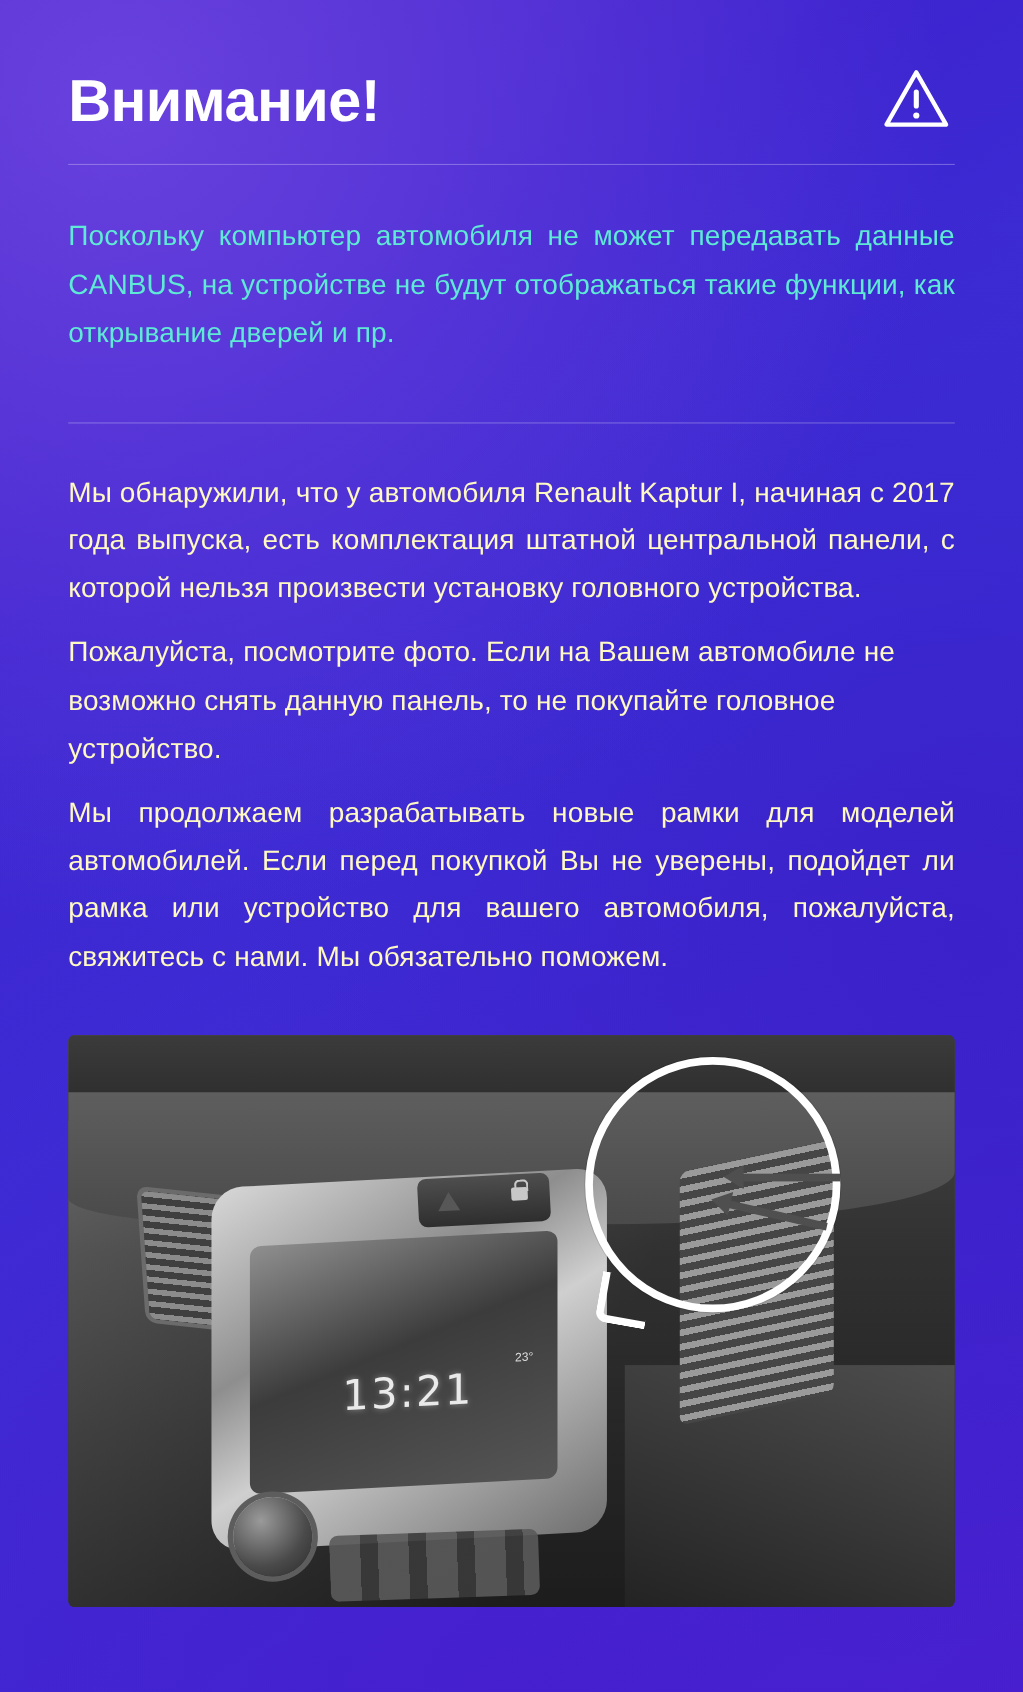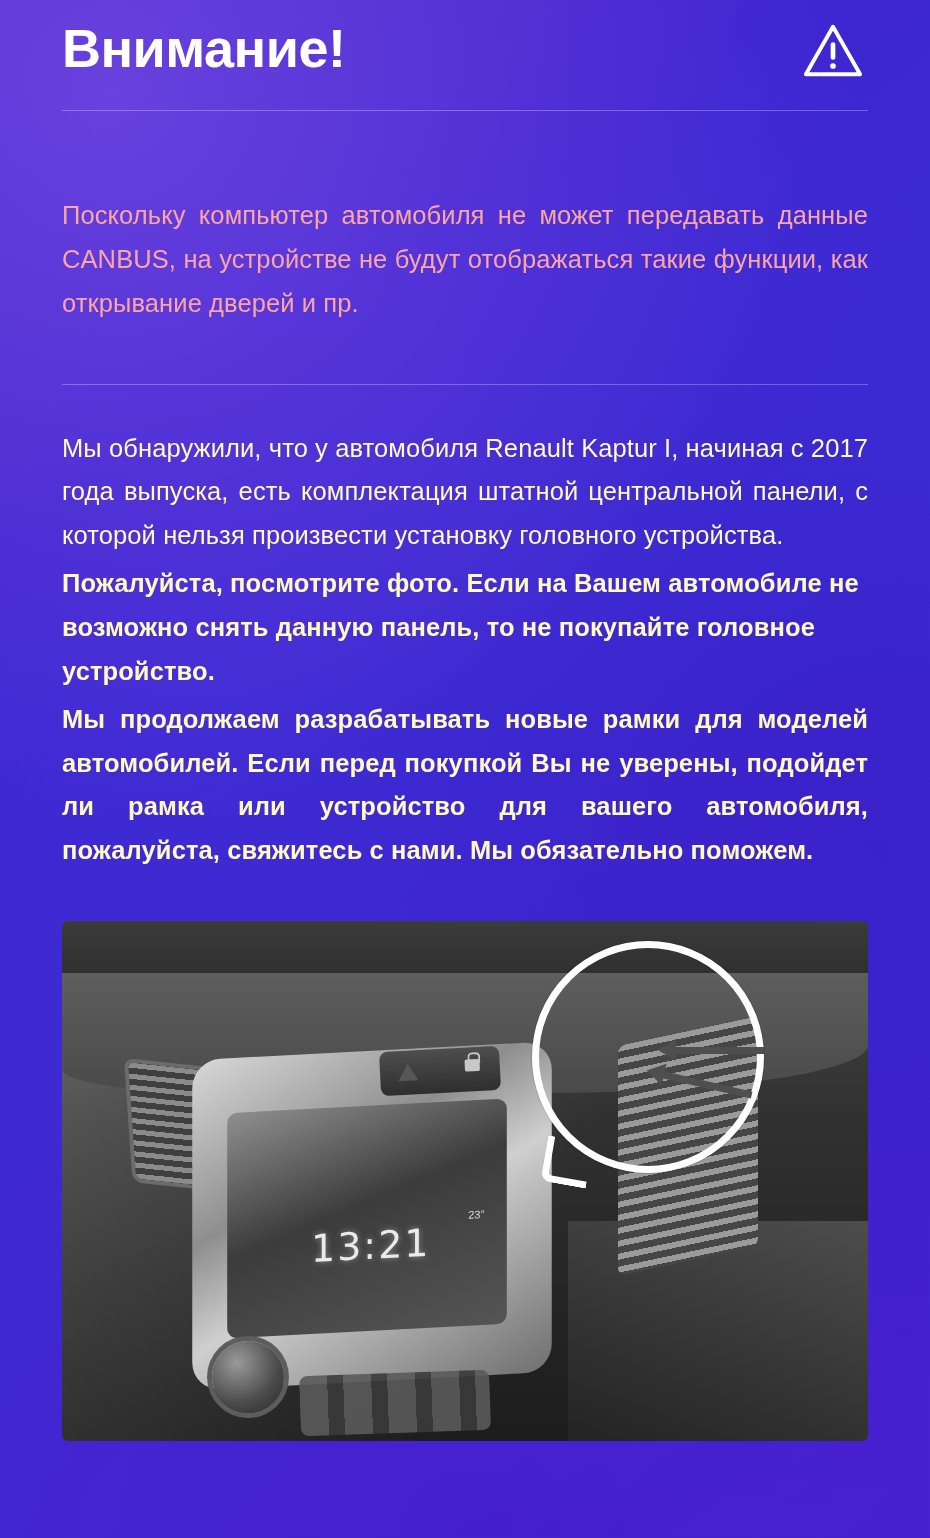--- a/index.html
+++ b/index.html
@@ -28,24 +28,25 @@
   }
   .page {
     position: relative;
     z-index: 2;
     padding: 0 62px;
   }
 
   
   .header {
     display: flex;
-    align-items: flex-start;
+    align-items: flex-end;
     justify-content: space-between;
     padding-top: 20px;
     padding-bottom: 10px;
+    margin-top: 39px;
   }
   .title {
     font-size: 54px;
     font-weight: bold;
     letter-spacing: -0.5px;
     line-height: 1.05;
     color: #ffffff;
   }
   .warn-icon {
     width: 62px;
@@ -64,34 +65,33 @@
   
   .block-one {
     padding: 44px 0 40px 0;
   }
   .block-one p {
     font-size: 25.5px;
     line-height: 1.72;
     text-align: justify;
     text-justify: inter-word;
     letter-spacing: 0.1px;
-    color: #fca5a5;
-    margin-top: 39px;
+    color: #5eead4;
   }
   .block-two {
     padding: 42px 0 26px 0;
   }
   .block-two p {
     font-size: 25.5px;
     line-height: 1.72;
     color: #fef9c3;
     letter-spacing: 0.1px;
   }
   .justify { text-align: justify; text-justify: inter-word; }
-  .block-two p + p { margin-top: 4px; font-weight: bold; }
+  .block-two p + p { margin-top: 14px; }
 
   
   .photo-wrap {
     margin: 22px 0 0 0;
     width: 806px;
     height: 520px;
     border-radius: 6px;
     overflow: hidden;
     position: relative;
     background: #3a3a3c;

